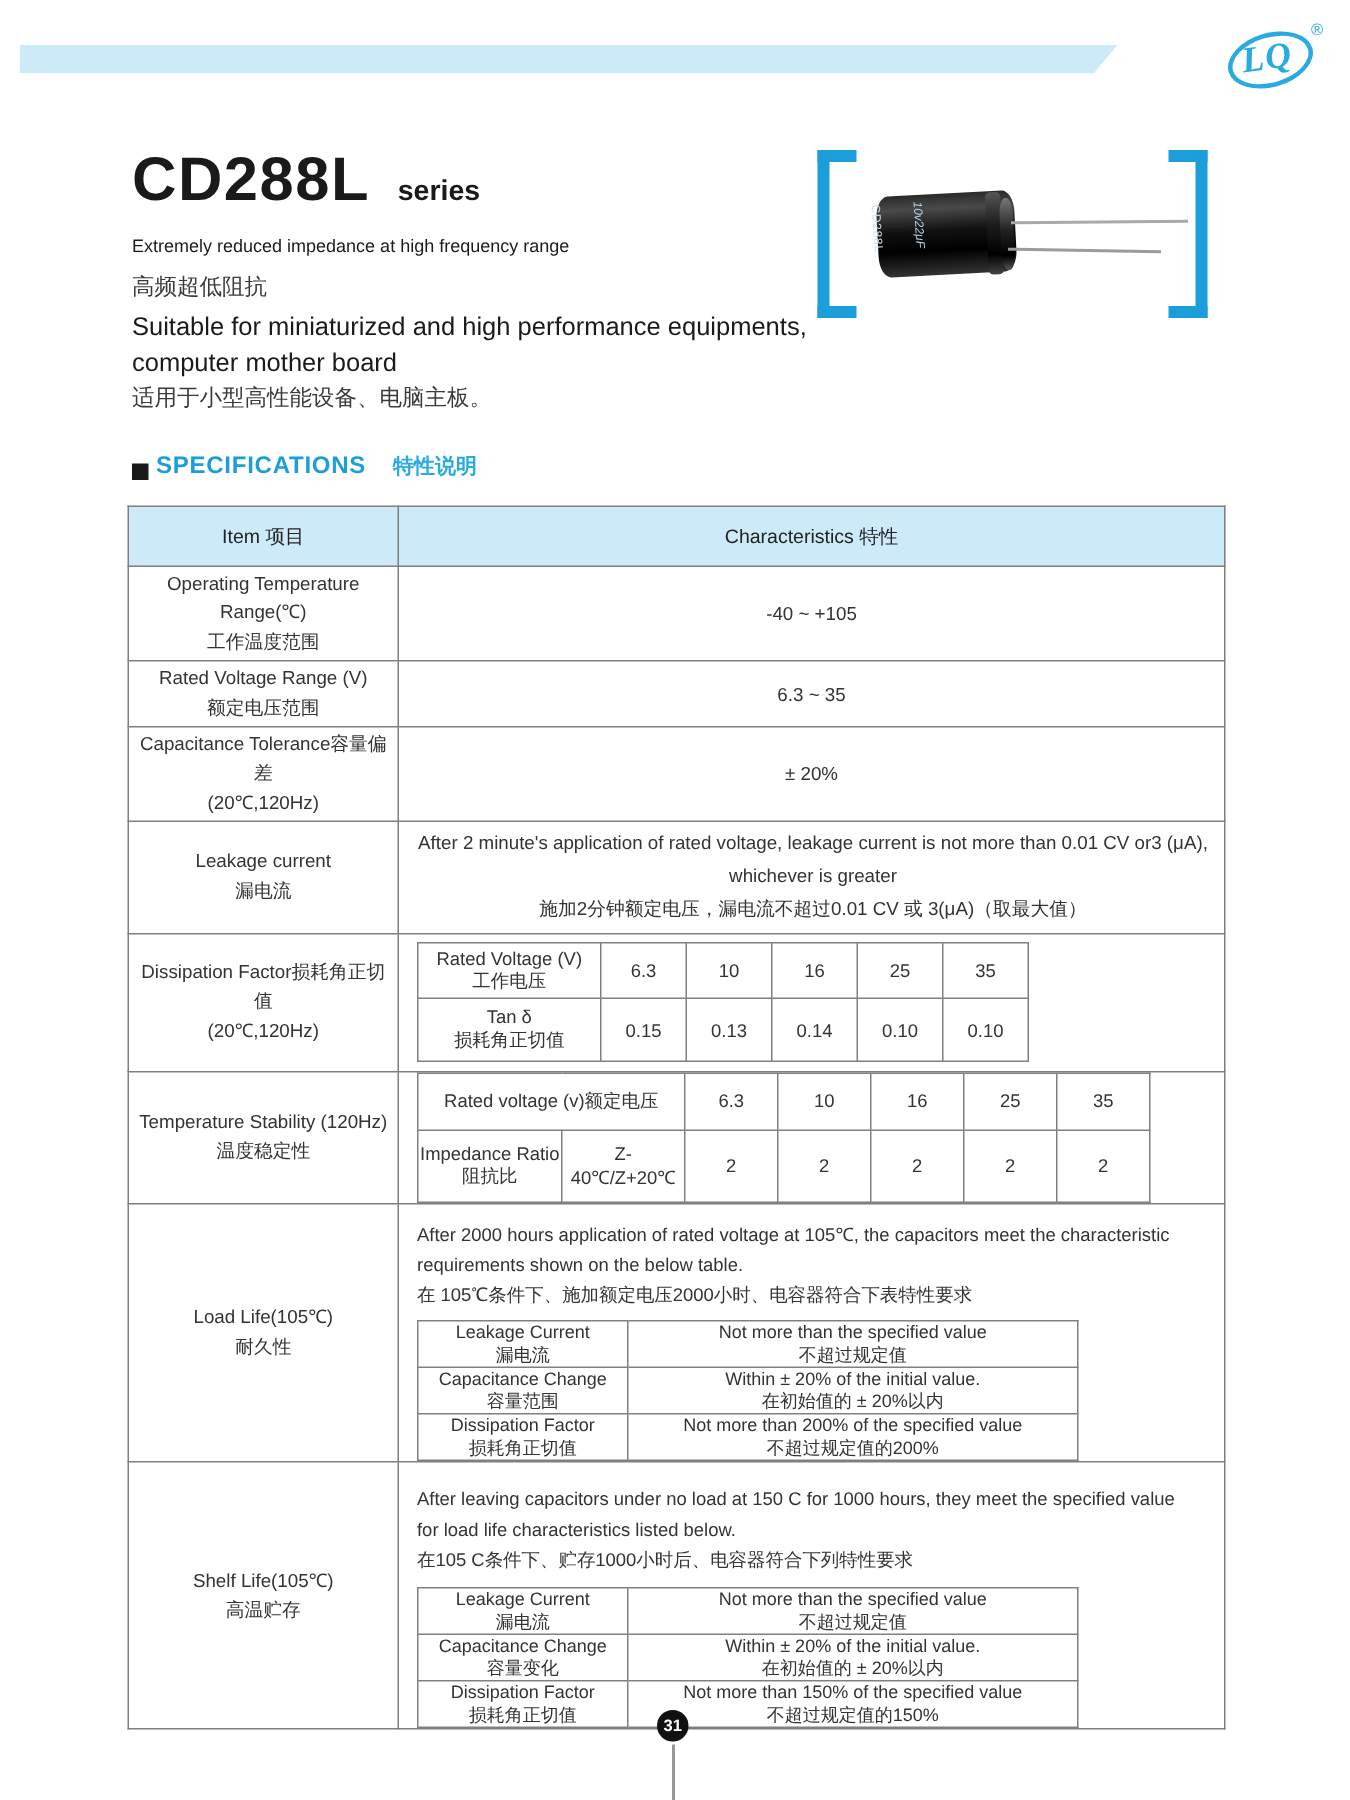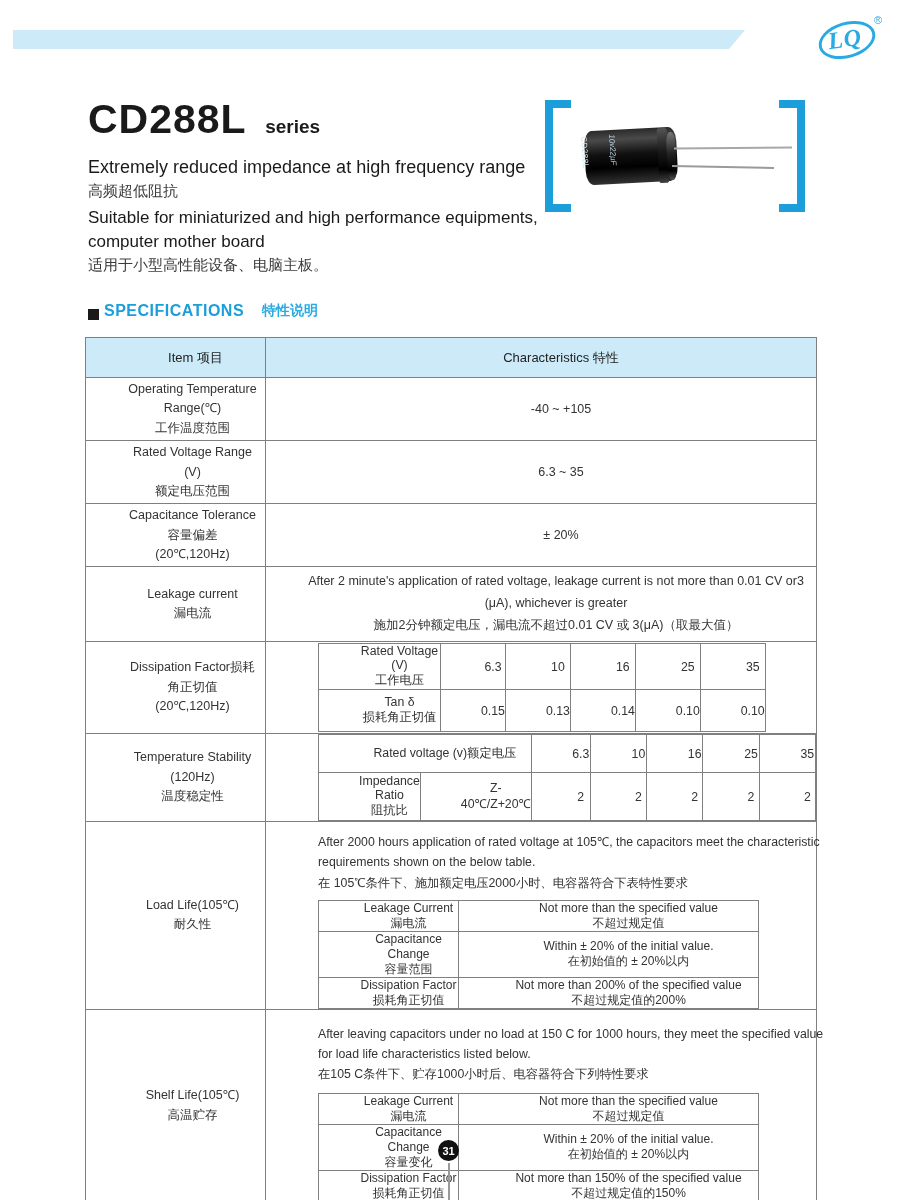--- a/index.html
+++ b/index.html
@@ -14,21 +14,21 @@
   .logo { position:absolute; left:812px; top:12px; width:80px; height:60px; }
   .logo .ellipse { position:absolute; left:6px; top:10px; width:58px; height:36px; border:3px solid #29abe2; border-radius:50%; transform:rotate(-16deg); }
   .logo .lq { position:absolute; left:16px; top:14px; font-family:"Liberation Serif", serif; font-style:italic; font-weight:bold; font-size:24px; color:#29abe2; transform:rotate(-8deg); letter-spacing:1px; }
   .logo .reg { position:absolute; left:62px; top:2px; font-size:11px; color:#29abe2; }
 
   
   .title-row { position:absolute; left:88px; top:96px; }
   .series-name { font-size:41px; font-weight:800; color:#1a1a1a; letter-spacing:1px; display:inline-block; }
   .series-word { font-size:19px; font-weight:800; color:#1a1a1a; display:inline-block; margin-left:14px; }
   .desc { position:absolute; left:88px; color:#1a1a1a; }
-  .d1 { top:157px; font-size:18px; }
+  .d1 { top:157px; font-size:12px; }
   .d2 { top:182px; font-size:15px; color:#3a3a3a; }
   .d3 { top:206px; font-size:17px; width:480px; line-height:1.42; }
   .d4 { top:256px; font-size:15px; color:#3a3a3a; }
 
   
   .figure { position:absolute; left:540px; top:96px; width:270px; height:120px; }
   .bracket { position:absolute; width:26px; height:112px; border:0 solid #1b9ed9; }
   .bracket.l { left:5px; top:4px; border-left-width:8px; border-top-width:8px; border-bottom-width:8px; }
   .bracket.r { right:5px; top:4px; border-right-width:8px; border-top-width:8px; border-bottom-width:8px; }
   .cap-body { position:absolute; left:45px; top:33px; width:92px; height:54px; border-radius:8px/14px;
@@ -43,21 +43,21 @@
   .lead2 { position:absolute; left:132px; top:70px; width:102px; height:2px; background:#9a9a9a; transform:rotate(1deg); }
 
   
   .spec-head { position:absolute; left:88px; top:302px; display:flex; align-items:flex-end; }
   .spec-square { width:11px; height:11px; background:#1a1a1a; margin-right:5px; }
   .spec-en { color:#1b9ed9; font-weight:800; font-size:16px; letter-spacing:0.5px; }
   .spec-cn { color:#29abe2; font-weight:700; font-size:14px; margin-left:18px; }
 
   
   table.main { position:absolute; left:85px; top:337px; width:731px; border-collapse:collapse; table-layout:fixed; border:1px solid #4d4d4d; }
-  table.main td { border:1px solid #7f7f7f; text-align:center; vertical-align:middle; font-size:12.5px; color:#333;padding-left:40px; }
+  table.main td { border:1px solid #7f7f7f; text-align:center; vertical-align:middle; font-size:12.5px; color:#333; }
   table.main td.hdr { background:#cdeaf9; height:40px; font-size:13px; color:#222; }
   .ln { line-height:1.55; }
   td.item-cell { padding:2px 6px; }
   td.val-left { text-align:left; padding:4px 10px 4px 12px; line-height:1.75; font-size:12.3px; }
 
   
   table.inner { border-collapse:collapse; background:#fff; margin-left:12px; }
   table.inner td { border:1px solid #808080; text-align:center; font-size:12.3px; color:#333; }
   .t-diss td:first-child { width:122px; }
   .t-diss td { width:57px; }

